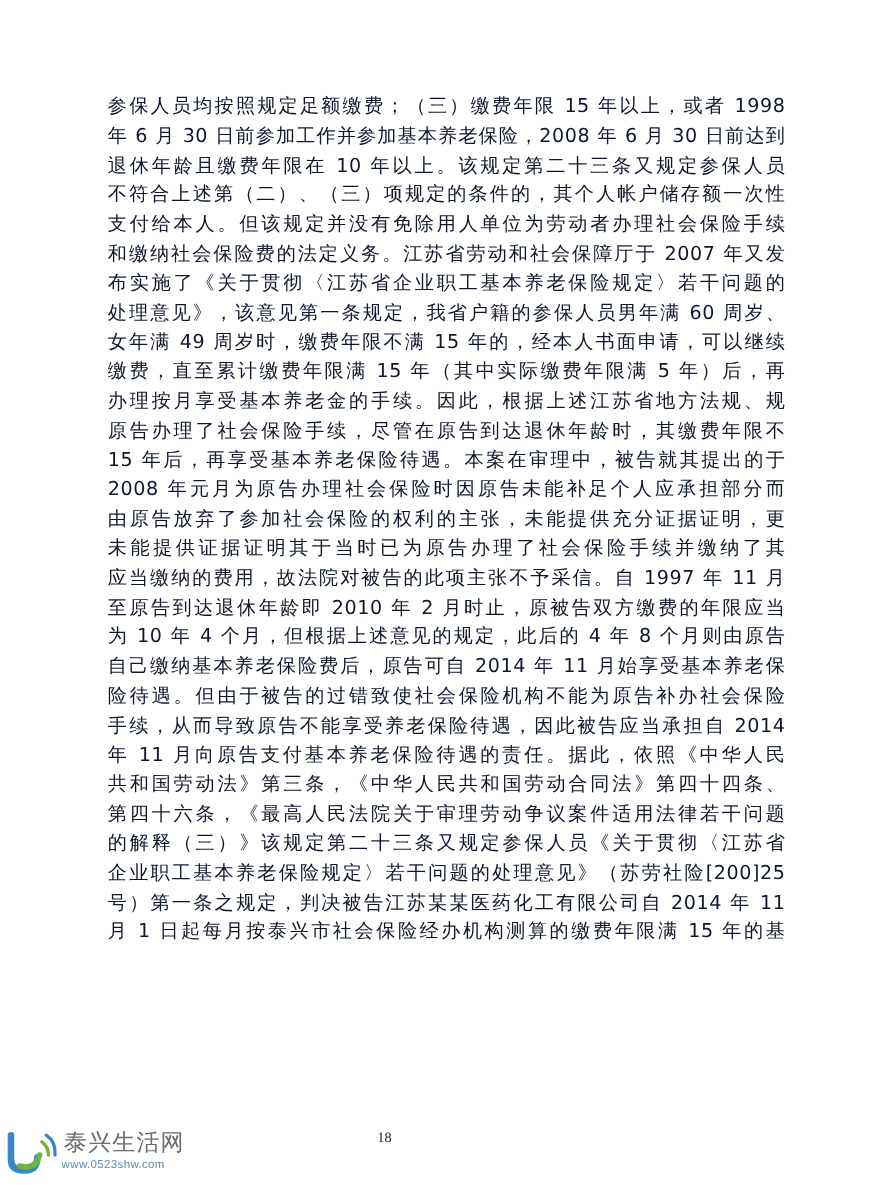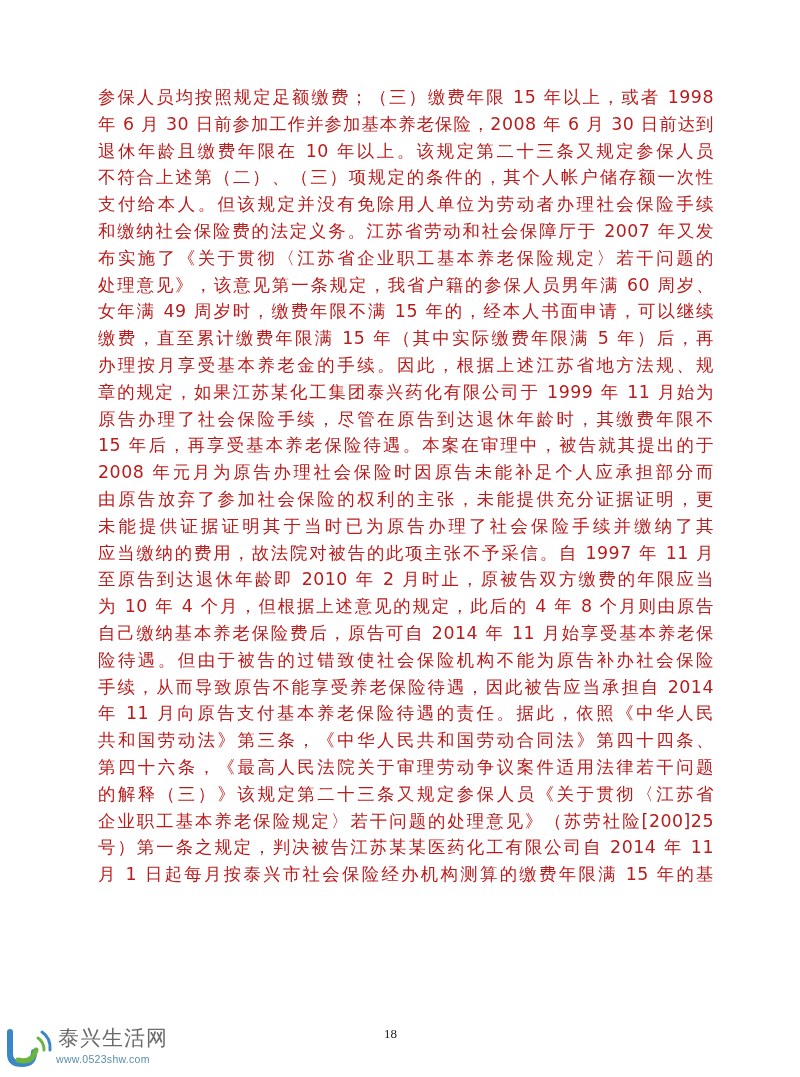--- a/index.html
+++ b/index.html
@@ -31,32 +31,31 @@
     }
     .line {
       display: block;
       height: 26.8px;
       line-height: 26.8px;
       font-size: 17.4px;
       white-space: nowrap;
       text-align: justify;
       text-align-last: justify;
       letter-spacing: 0.5px;
-      color: #b91c1c;
+      color: #0f172a;
     }
     .page-number {
       position: absolute;
       left: 0;
       width: 699px;
       top: 1026px;
       text-align: center;
       font-family: "Liberation Serif", "DejaVu Serif", serif;
       font-size: 13px;
       color: #222222;
-      margin-left: 41px;
     }
     .watermark {
       position: absolute;
       left: 4px;
       top: 1022px;
       width: 240px;
       height: 50px;
     }
     .watermark .logo {
       position: absolute;
@@ -93,21 +92,20 @@
       <span class="line">年 6 月 30 日前参加工作并参加基本养老保险，2008 年 6 月 30 日前达到</span>
       <span class="line">退休年龄且缴费年限在 10 年以上。该规定第二十三条又规定参保人员</span>
       <span class="line">不符合上述第（二）、（三）项规定的条件的，其个人帐户储存额一次性</span>
       <span class="line">支付给本人。但该规定并没有免除用人单位为劳动者办理社会保险手续</span>
       <span class="line">和缴纳社会保险费的法定义务。江苏省劳动和社会保障厅于 2007 年又发</span>
       <span class="line">布实施了《关于贯彻〈江苏省企业职工基本养老保险规定〉若干问题的</span>
       <span class="line">处理意见》，该意见第一条规定，我省户籍的参保人员男年满 60 周岁、</span>
       <span class="line">女年满 49 周岁时，缴费年限不满 15 年的，经本人书面申请，可以继续</span>
       <span class="line">缴费，直至累计缴费年限满 15 年（其中实际缴费年限满 5 年）后，再</span>
       <span class="line">办理按月享受基本养老金的手续。因此，根据上述江苏省地方法规、规</span>
-      <span class="line">章的规定，如果江苏某化工集团泰兴药化有限公司于 1999 年 11 月始为</span>
       <span class="line">原告办理了社会保险手续，尽管在原告到达退休年龄时，其缴费年限不</span>
       <span class="line">15 年后，再享受基本养老保险待遇。本案在审理中，被告就其提出的于</span>
       <span class="line">2008 年元月为原告办理社会保险时因原告未能补足个人应承担部分而</span>
       <span class="line">由原告放弃了参加社会保险的权利的主张，未能提供充分证据证明，更</span>
       <span class="line">未能提供证据证明其于当时已为原告办理了社会保险手续并缴纳了其</span>
       <span class="line">应当缴纳的费用，故法院对被告的此项主张不予采信。自 1997 年 11 月</span>
       <span class="line">至原告到达退休年龄即 2010 年 2 月时止，原被告双方缴费的年限应当</span>
       <span class="line">为 10 年 4 个月，但根据上述意见的规定，此后的 4 年 8 个月则由原告</span>
       <span class="line">自己缴纳基本养老保险费后，原告可自 2014 年 11 月始享受基本养老保</span>
       <span class="line">险待遇。但由于被告的过错致使社会保险机构不能为原告补办社会保险</span>

